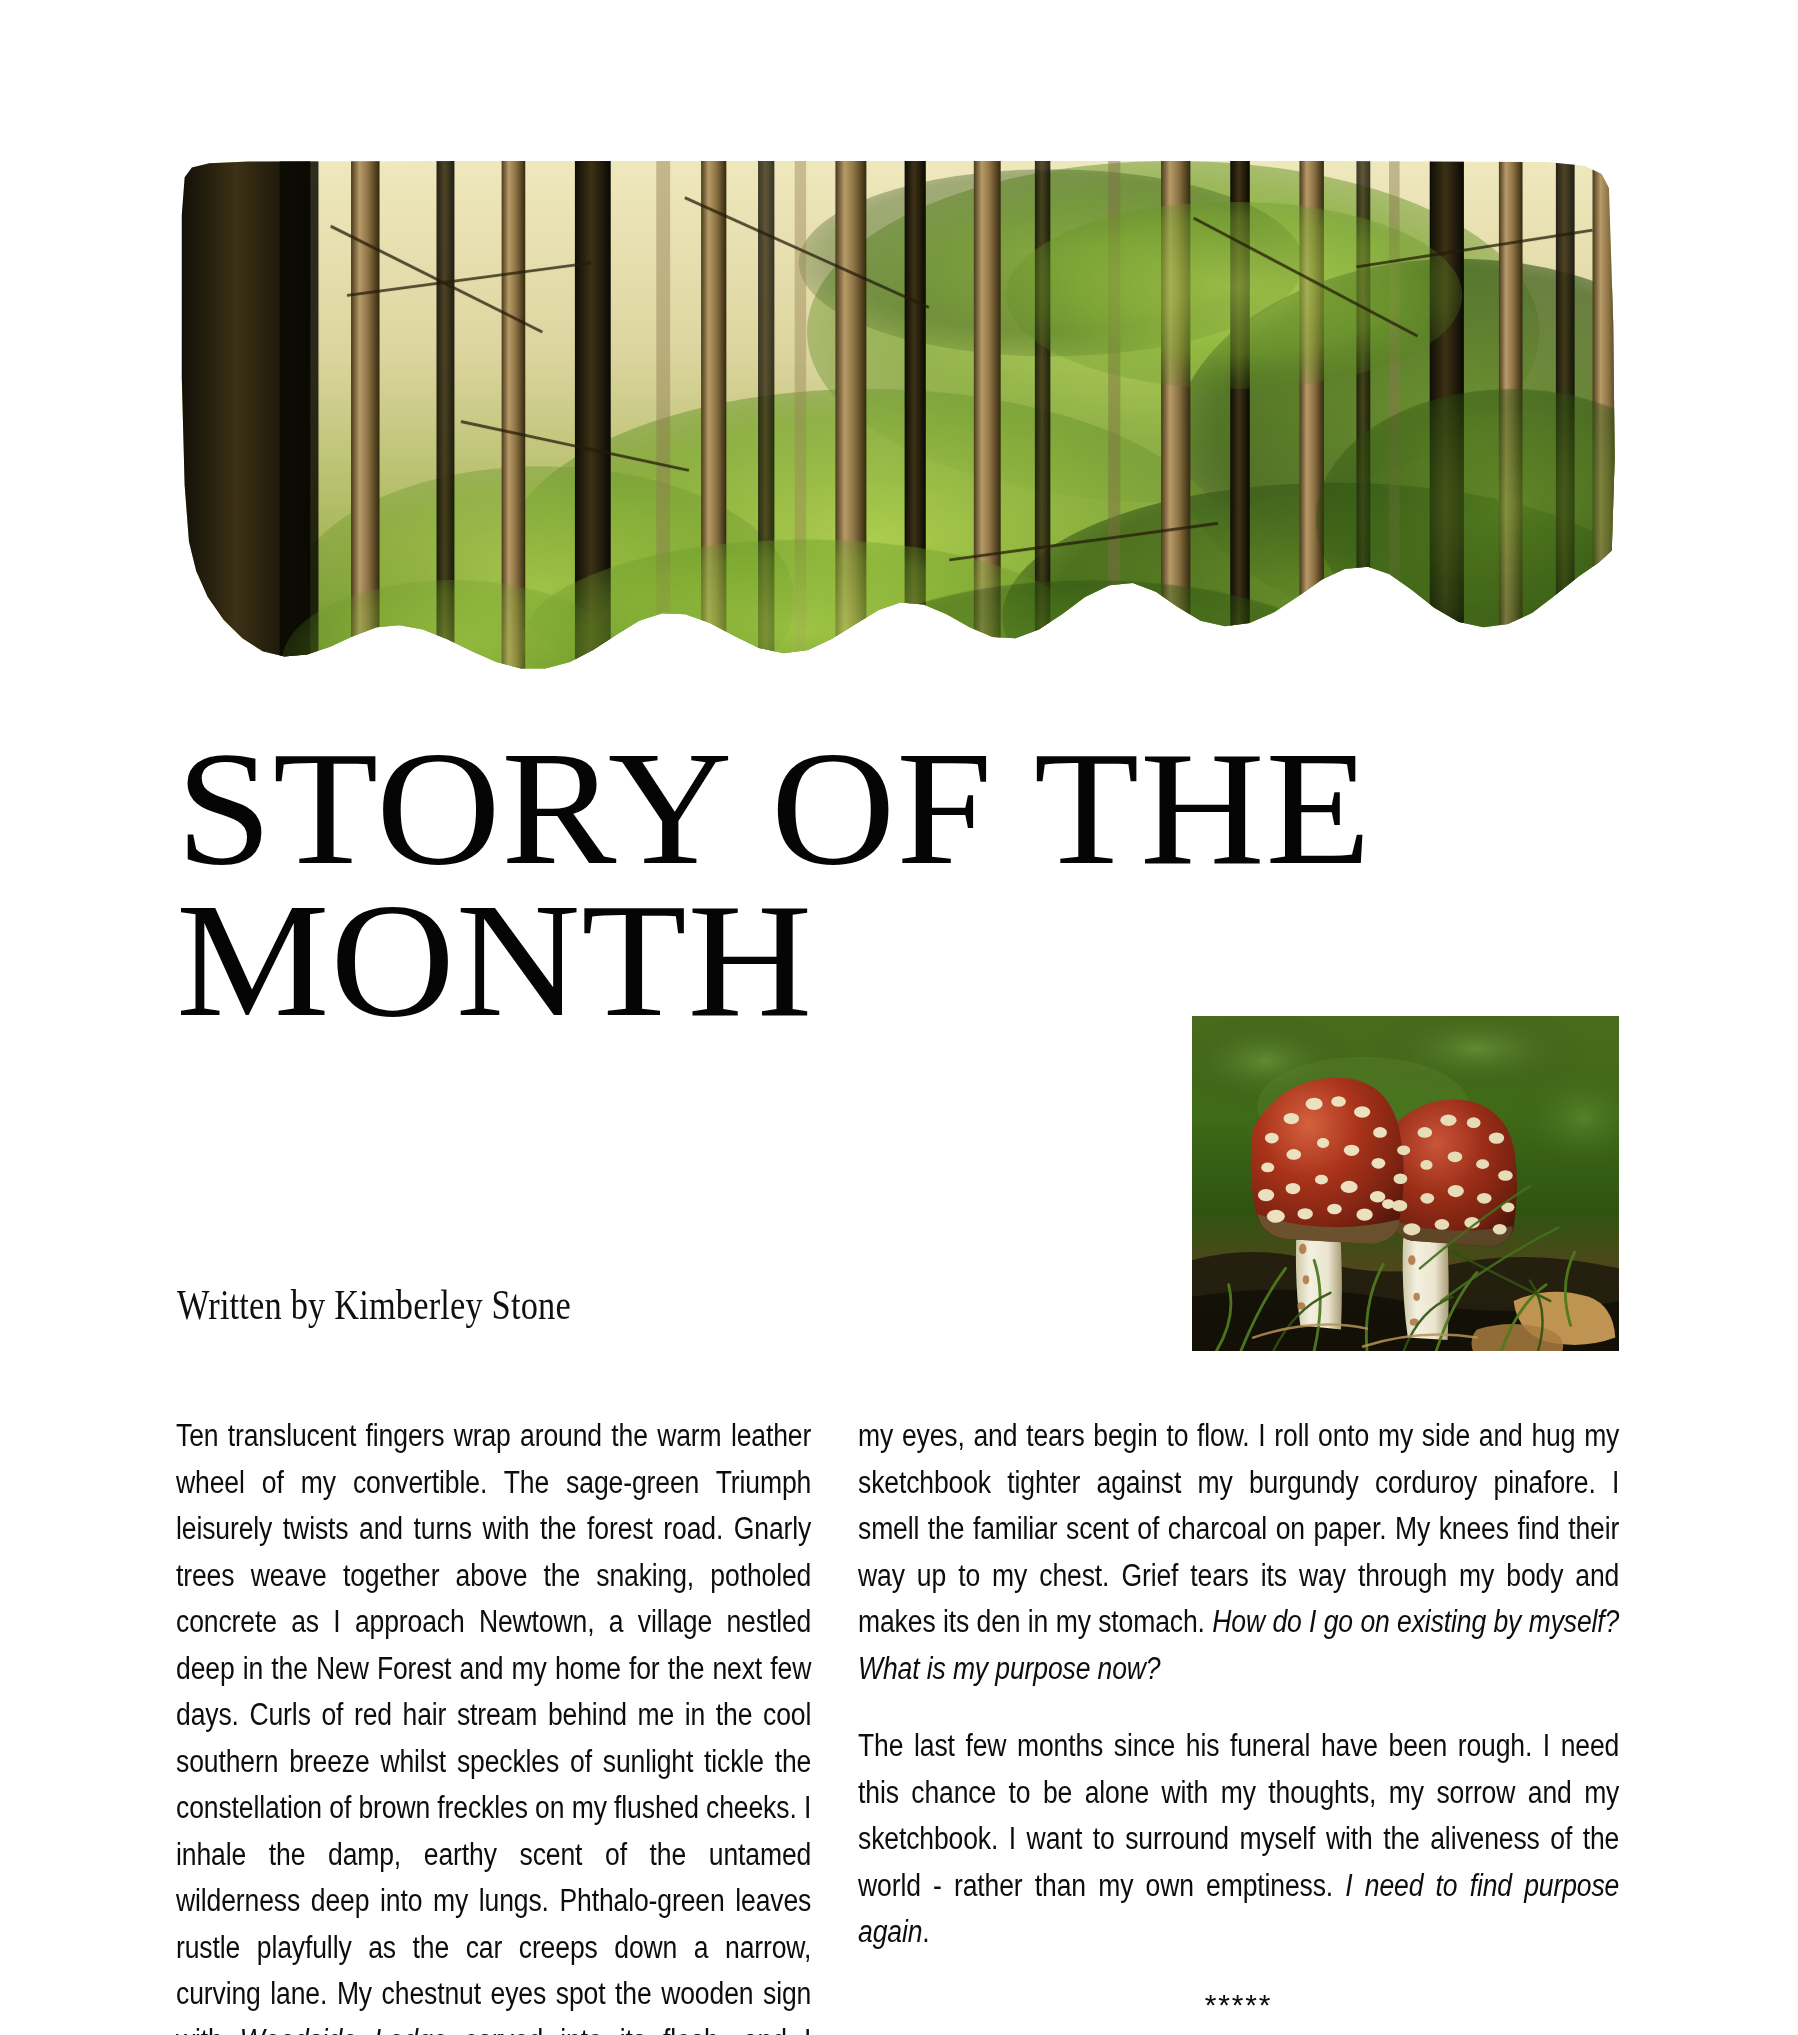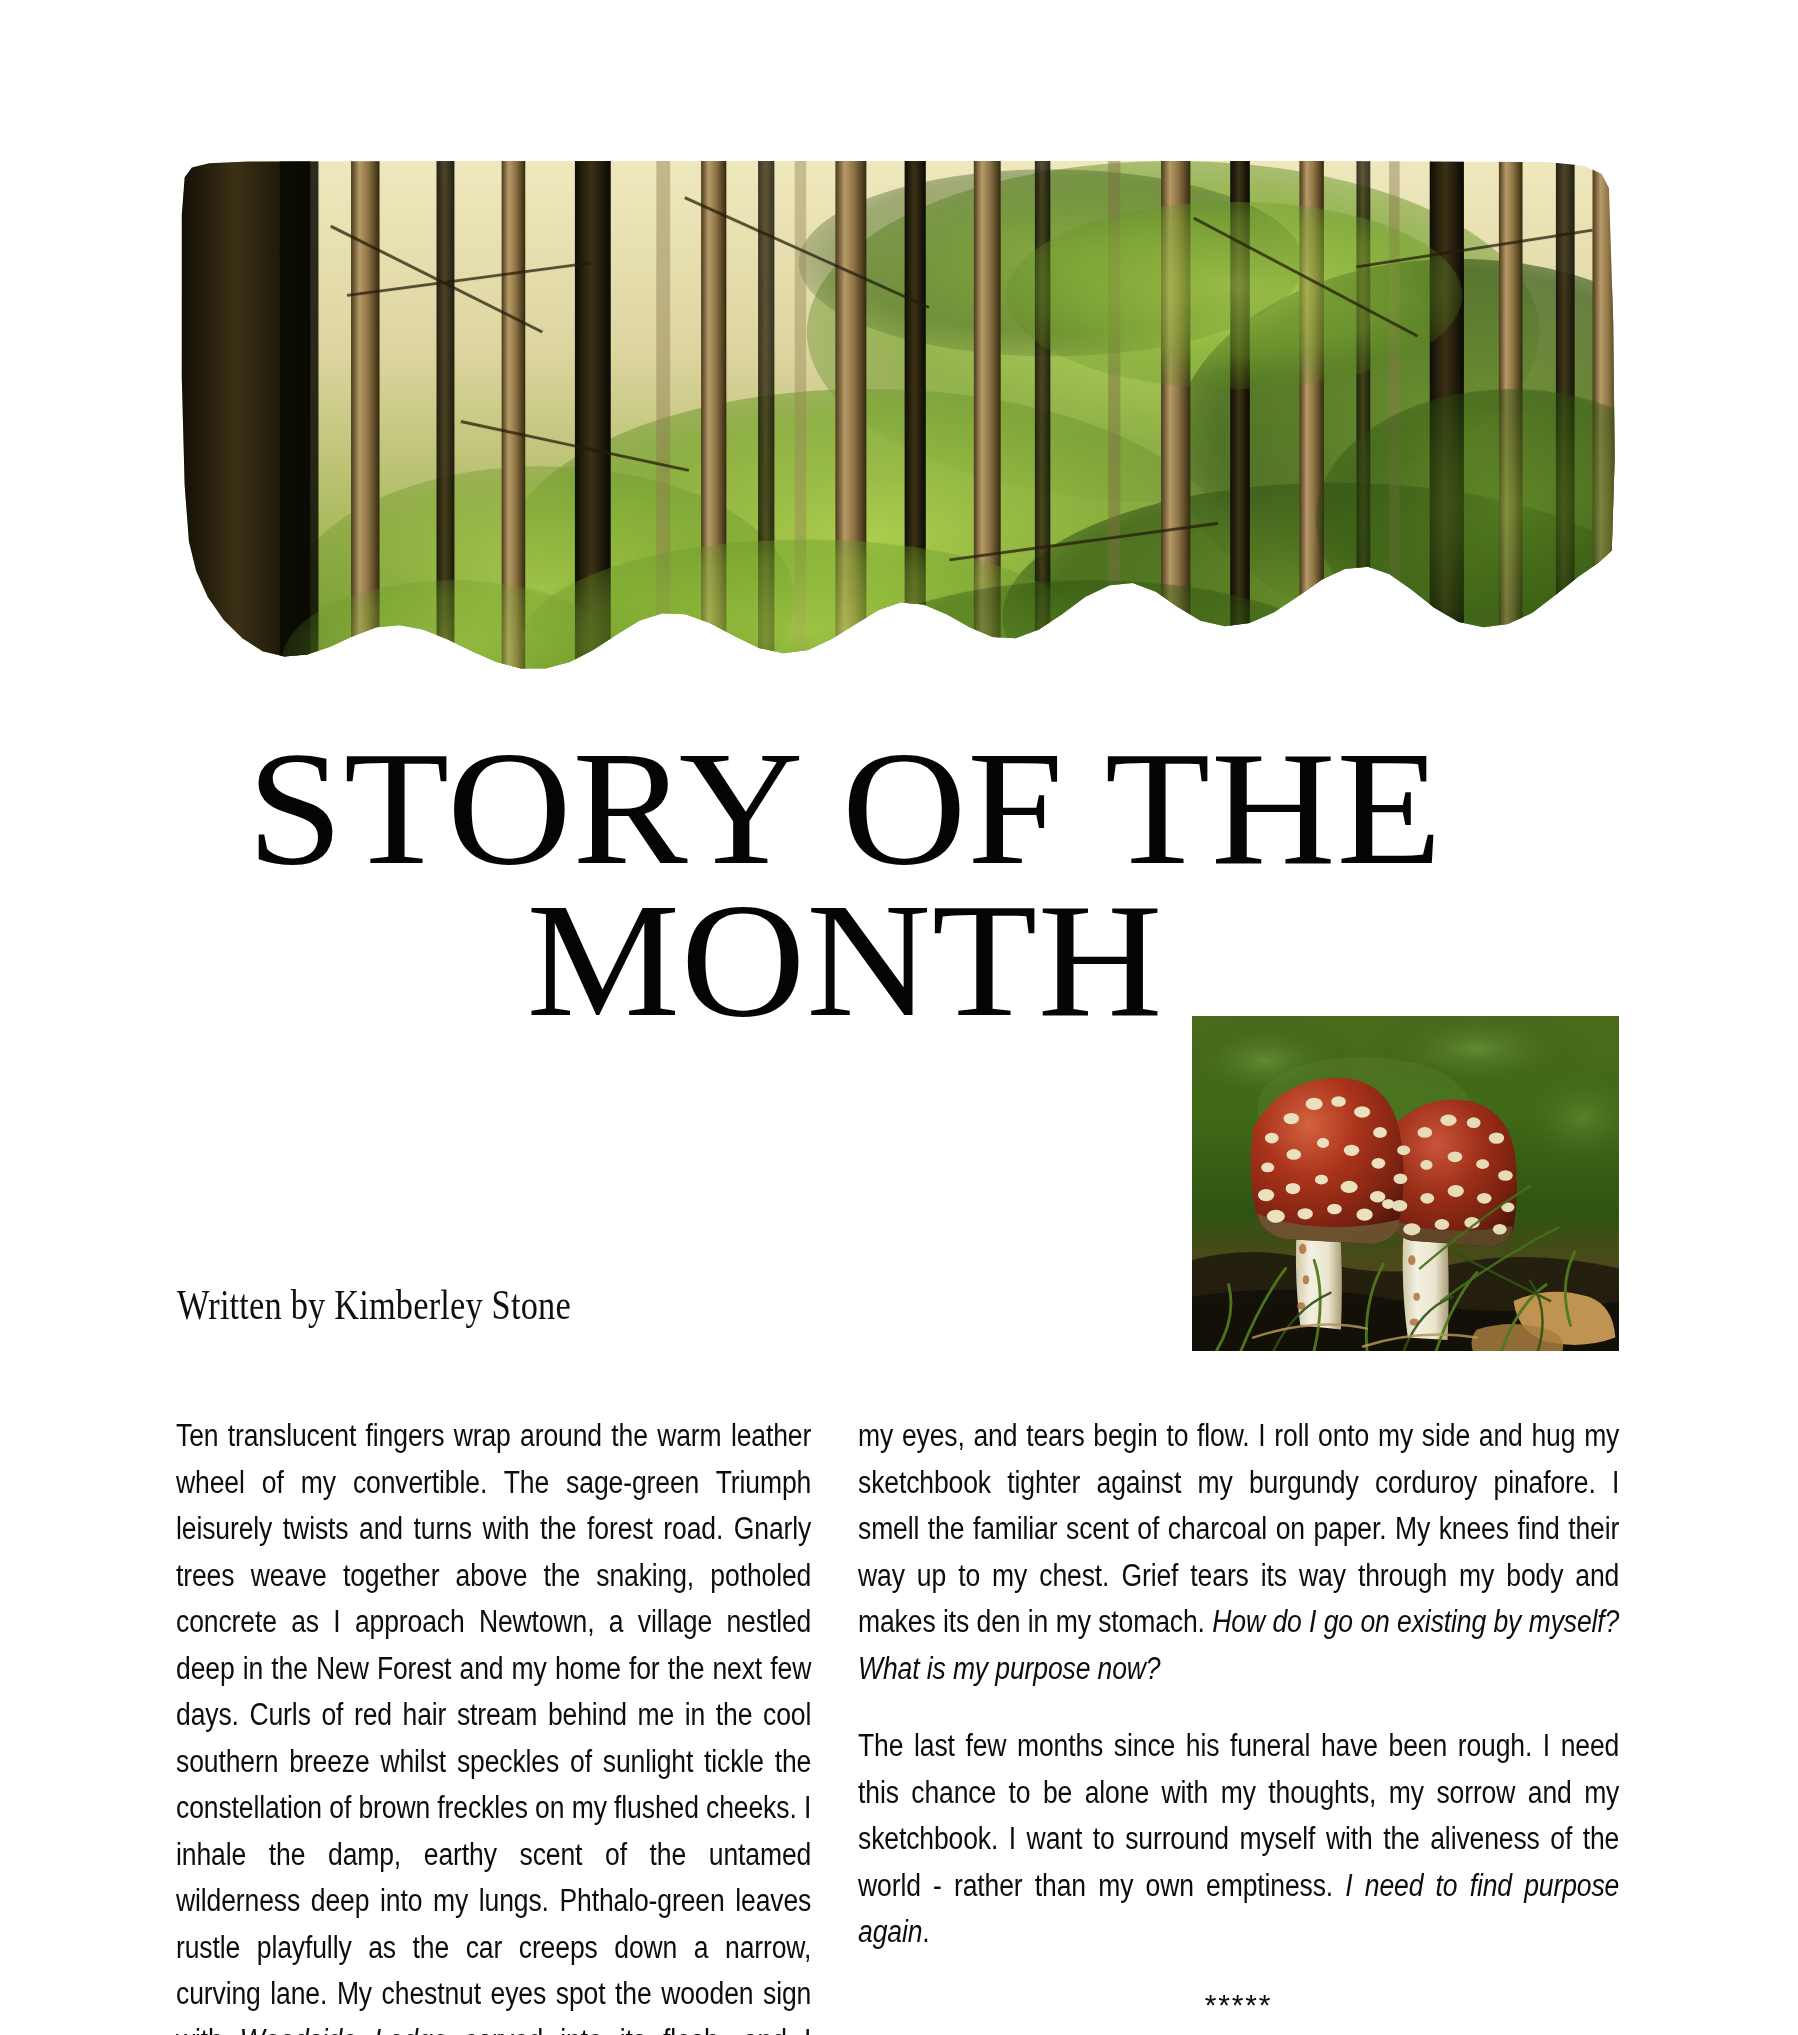--- a/index.html
+++ b/index.html
@@ -78,21 +78,20 @@
     overflow: hidden;
   }
   .mushroom-img { position: absolute; inset: 0; }
 
   
   .title-block {
     position: absolute;
     left: 176px;
     top: 733px;
     width: 1262px;
-    text-align: center;
   }
   .title-line {
     font-family: "Liberation Serif", "DejaVu Serif", serif;
     font-weight: 400;
     font-size: 163px;
     line-height: 0.93;
     letter-spacing: 0.004em;
     color: #050505;
     white-space: nowrap;
     transform: scaleX(1.06);

